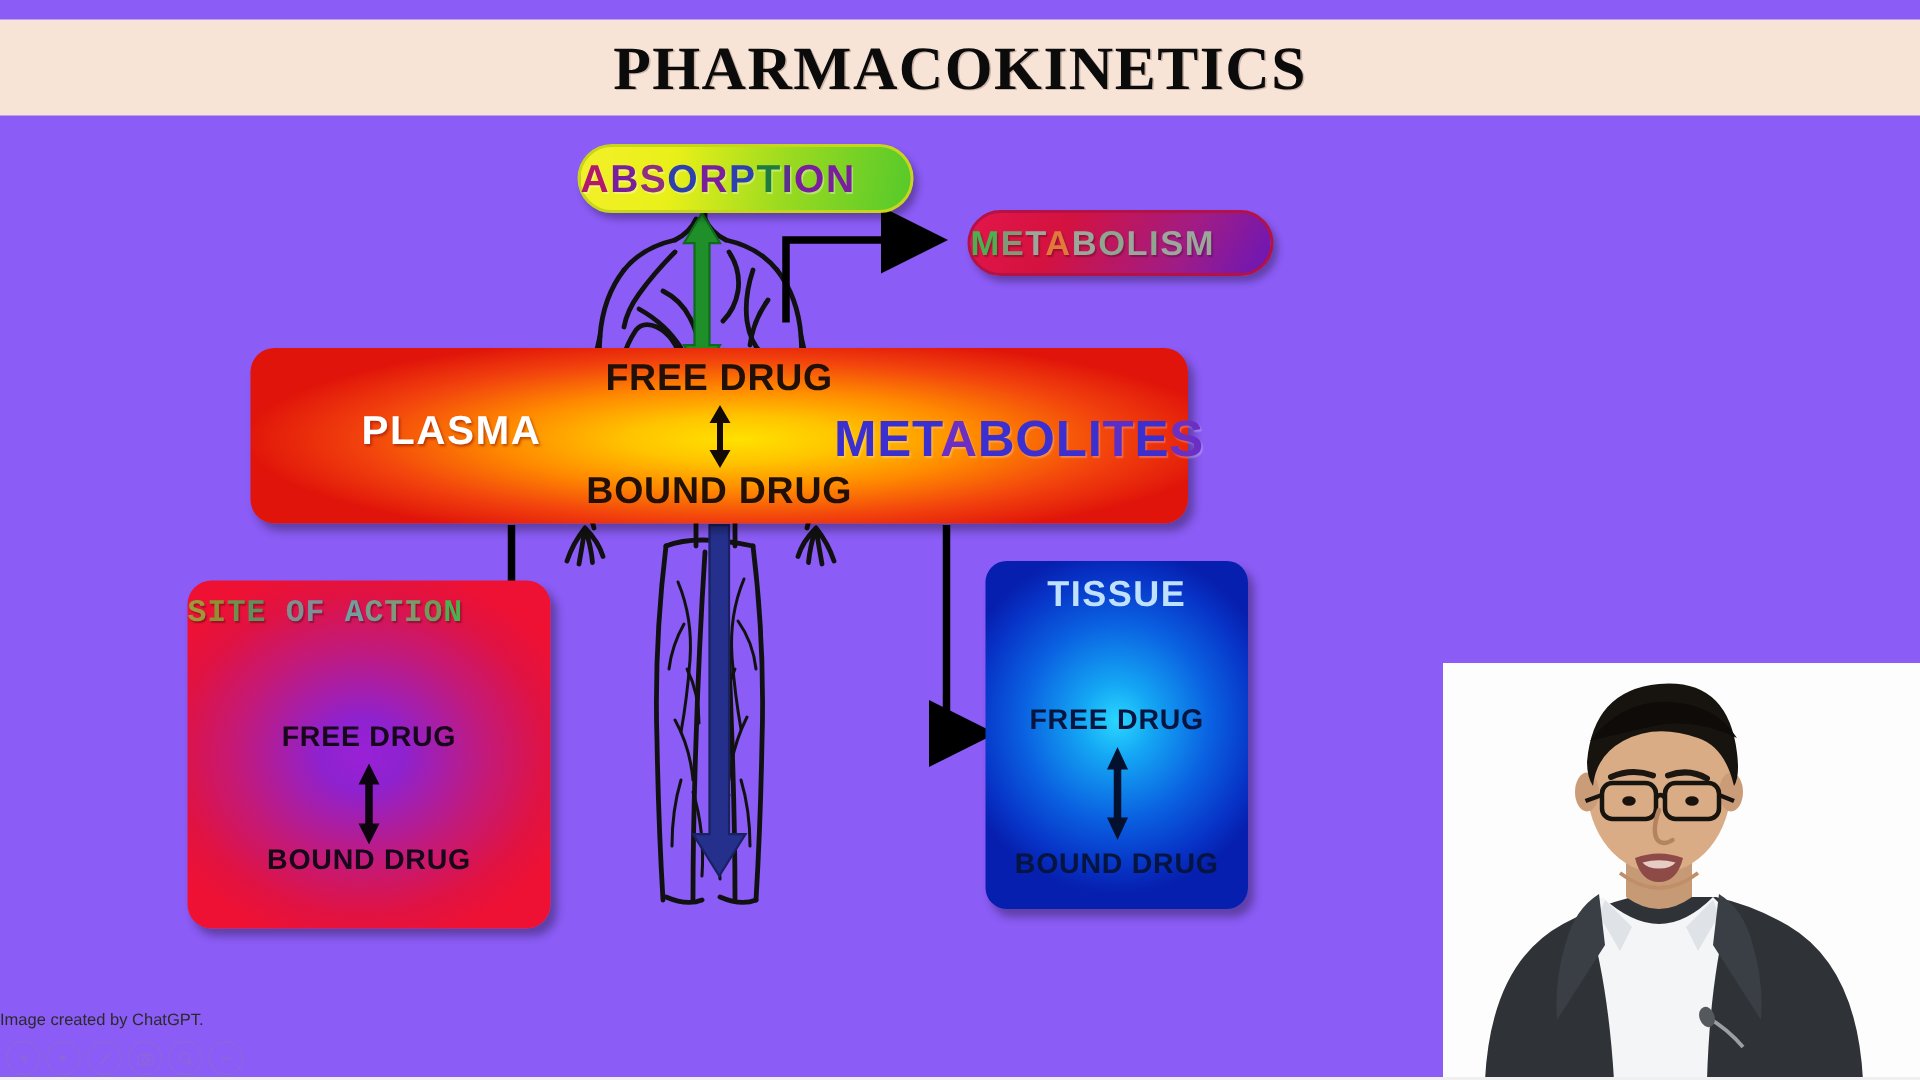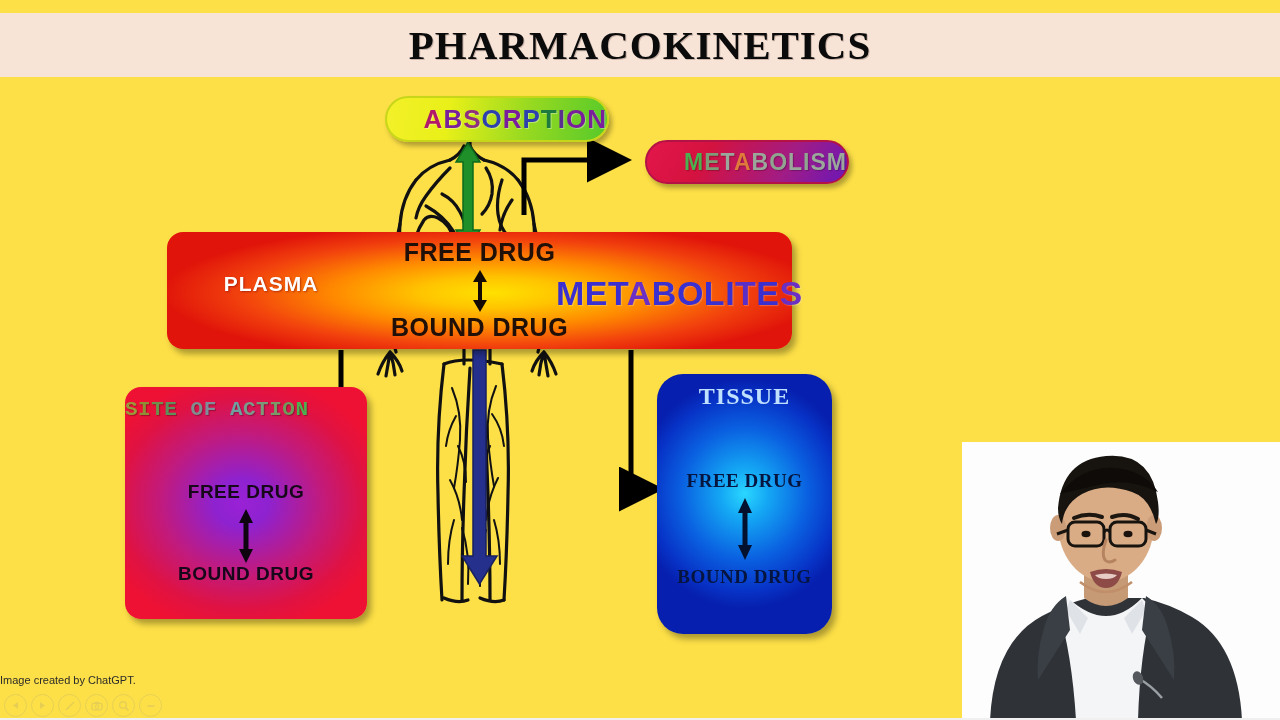--- a/index.html
+++ b/index.html
@@ -5,21 +5,21 @@
   html, body {
     margin: 0; padding: 0;
     width: 1280px; height: 720px;
     overflow: hidden;
     background: #ffffff;
     font-family: "Liberation Sans", sans-serif;
   }
   #slide {
     position: relative;
     width: 1280px; height: 720px;
-    background: #fde047;
+    background: #8b5cf6;
   }
 
   
   #header-band {
     position: absolute;
     left: 0; top: 13px;
     width: 1280px; height: 64px;
     background: #f7e4d7;
   }
   #slide-title {
@@ -50,21 +50,21 @@
     width: 1280px; height: 720px;
     pointer-events: none;
   }
 
   
   .pill {
     position: absolute;
     border-radius: 999px;
     display: flex;
     align-items: center;
-    justify-content: flex-end;
+    justify-content: flex-start;
     font-weight: bold;
     letter-spacing: 1px;
     box-shadow: 3px 4px 5px rgba(0,0,0,0.30);
   }
   .pill .glyphs { display: inline-block; white-space: nowrap; }
 
   
   #absorption-pill {
     left: 385px; top: 96px;
     width: 220px; height: 42px;
@@ -96,22 +96,22 @@
     position: absolute;
     left: 167px; top: 232px;
     width: 625px; height: 117px;
     border-radius: 16px;
     background:
       radial-gradient(ellipse 330px 70px at 52% 52%, #ffe100 0%, #ffc400 22%, #ff8a00 48%, #f2420d 76%, #e0140a 100%);
     box-shadow: 4px 5px 6px rgba(0,0,0,0.32);
   }
   #plasma-label {
     position: absolute; left: 14px; top: 40px;
-    width: 180px; text-align: center;
-    font-size: 21px; font-weight: bold; color: #ffffff;
+    width: 180px; text-align: right;
+    font-size: 27px; font-weight: bold; color: #ffffff;
     letter-spacing: 1px;
     text-shadow: 1px 1px 2px rgba(120,0,0,0.5);
   }
   #metabolites-label {
     position: absolute; right: 6px; top: 42px;
     width: 230px; text-align: center;
     font-size: 34px; font-weight: bold;
     letter-spacing: 0.5px;
   }
   #plasma-free-drug {
@@ -164,26 +164,25 @@
   }
   #site-exchange-arrow {
     position: absolute; left: 50%; top: 122px;
     transform: translateX(-50%);
   }
 
   
   #tissue-box {
     position: absolute;
     left: 657px; top: 374px;
-    width: 175px; height: 260px;
-    border-radius: 26px;
+    width: 175px; height: 232px;
+    border-radius: 14px;
     background:
       radial-gradient(ellipse 110px 115px at 50% 46%, #2ad7ff 0%, #14a6f4 22%, #0a5fe0 58%, #0733c6 85%, #061fae 100%);
     box-shadow: 4px 5px 6px rgba(0,0,0,0.32);
-    font-family: Liberation Serif, serif;
   }
   #tissue-title {
     position: absolute; left: 0; right: 0; top: 9px;
     text-align: center;
     font-size: 24px; font-weight: bold; color: #bfe0ff;
     letter-spacing: 1px;
   }
   #tissue-free-drug {
     position: absolute; left: 0; right: 0; top: 96px;
     text-align: center;

